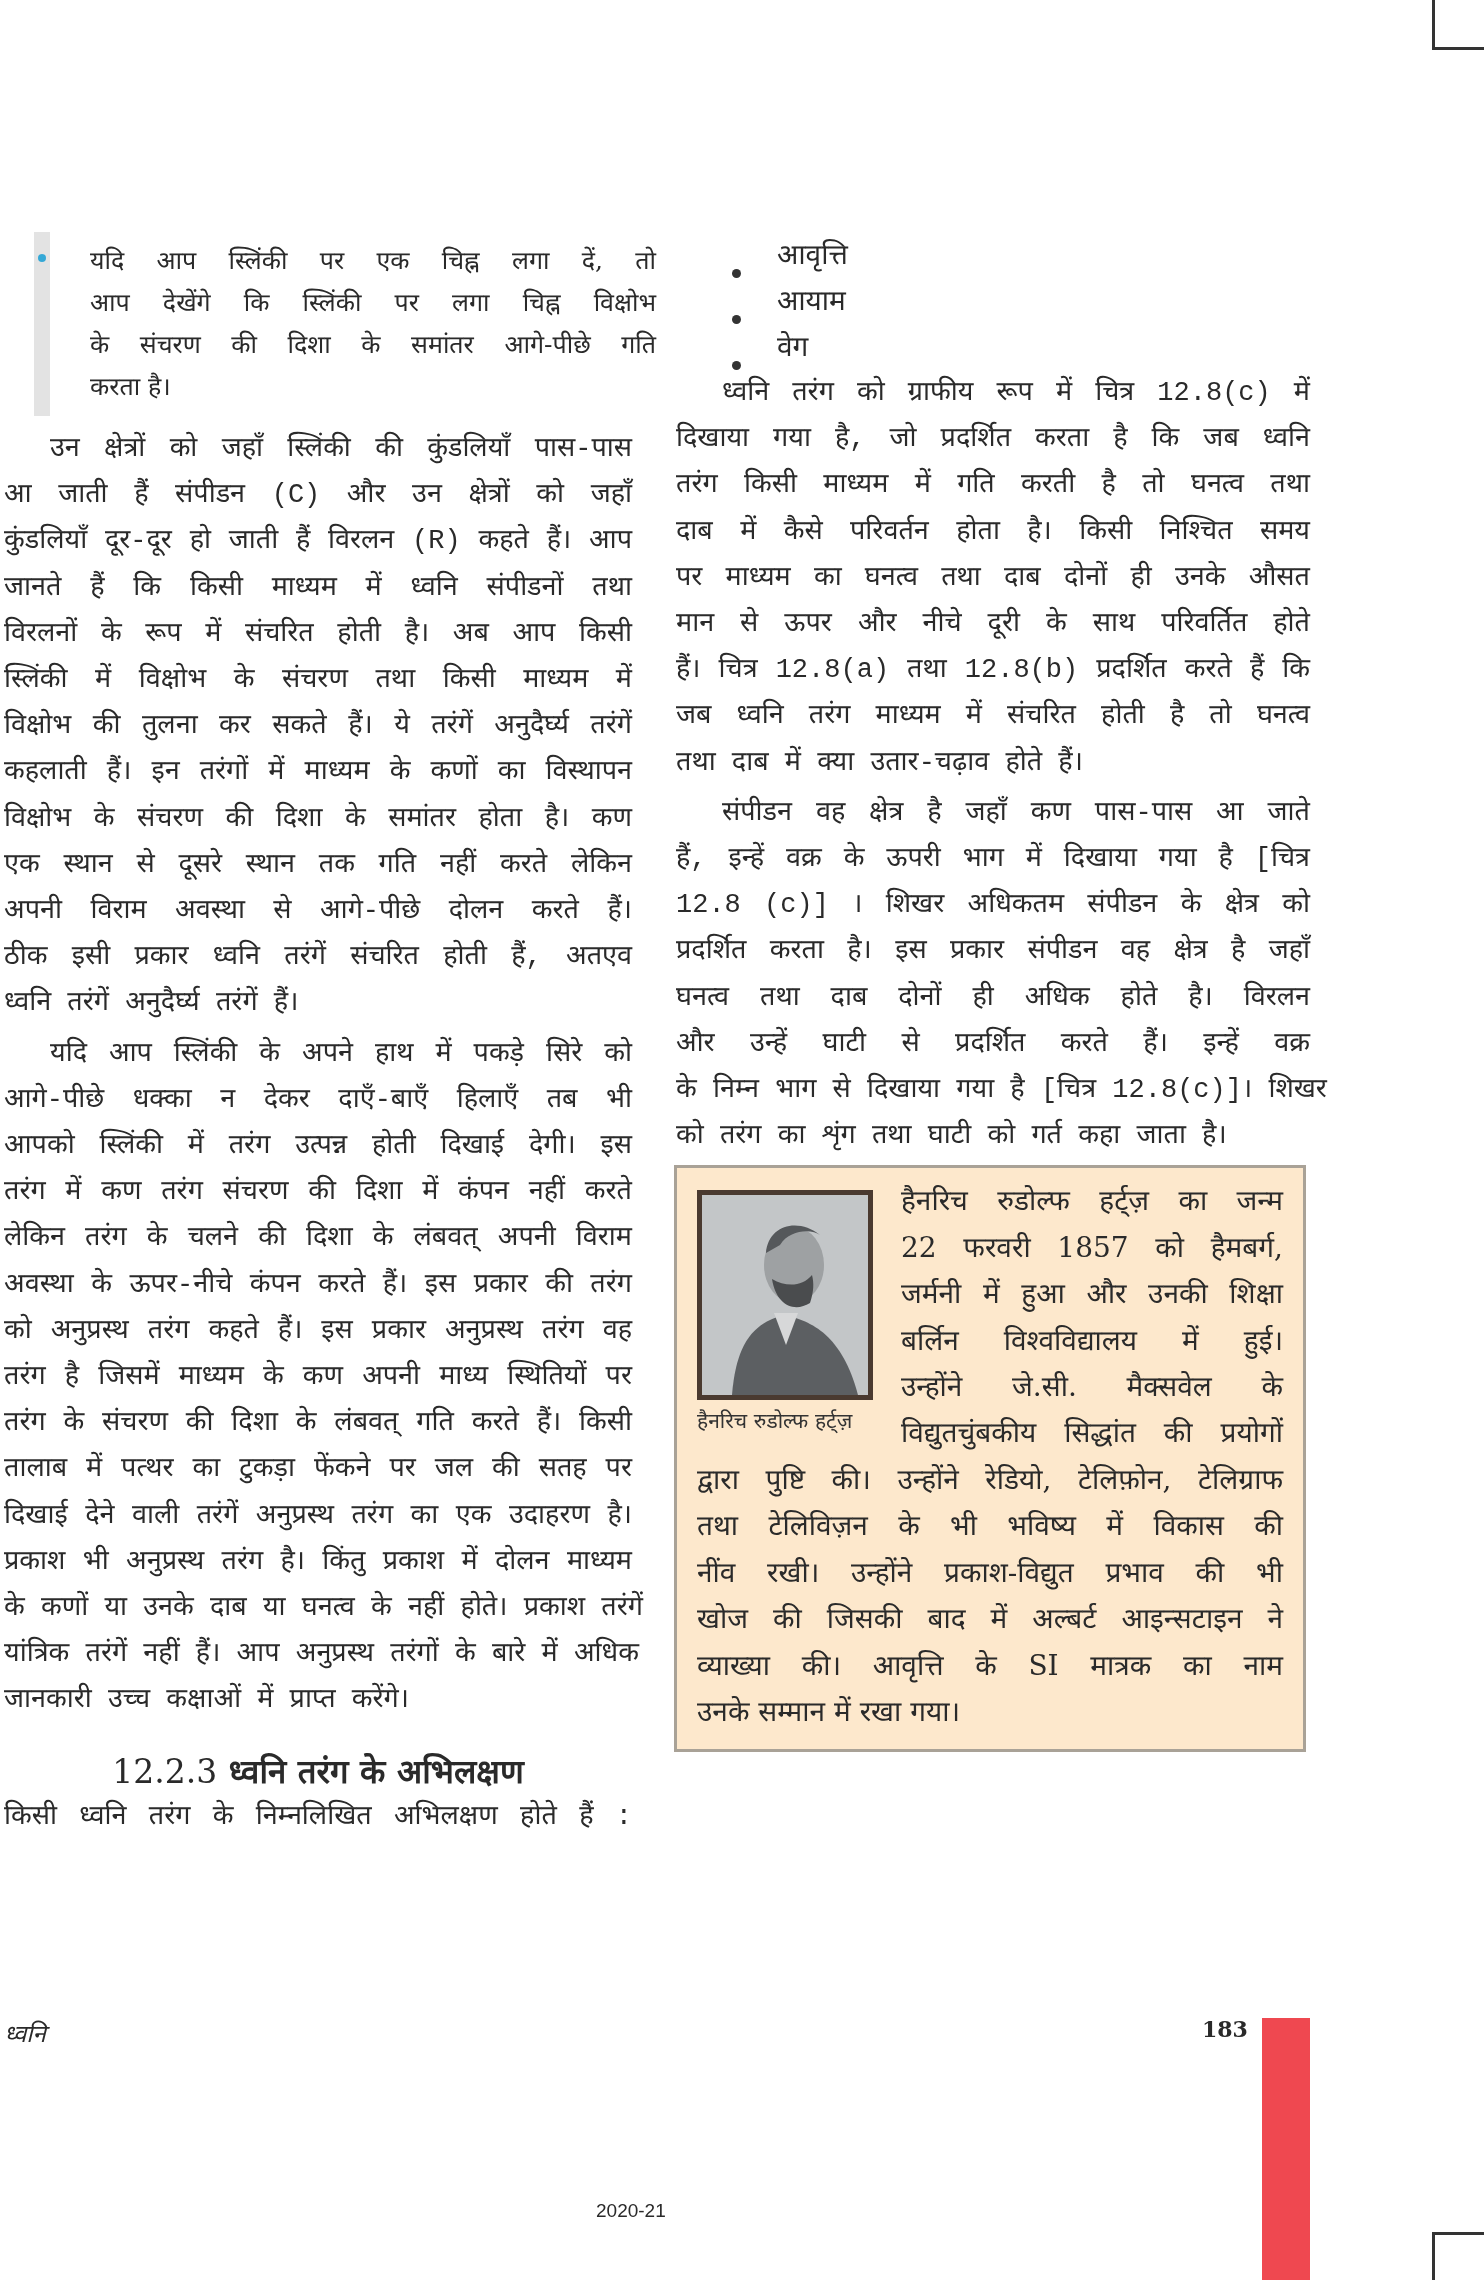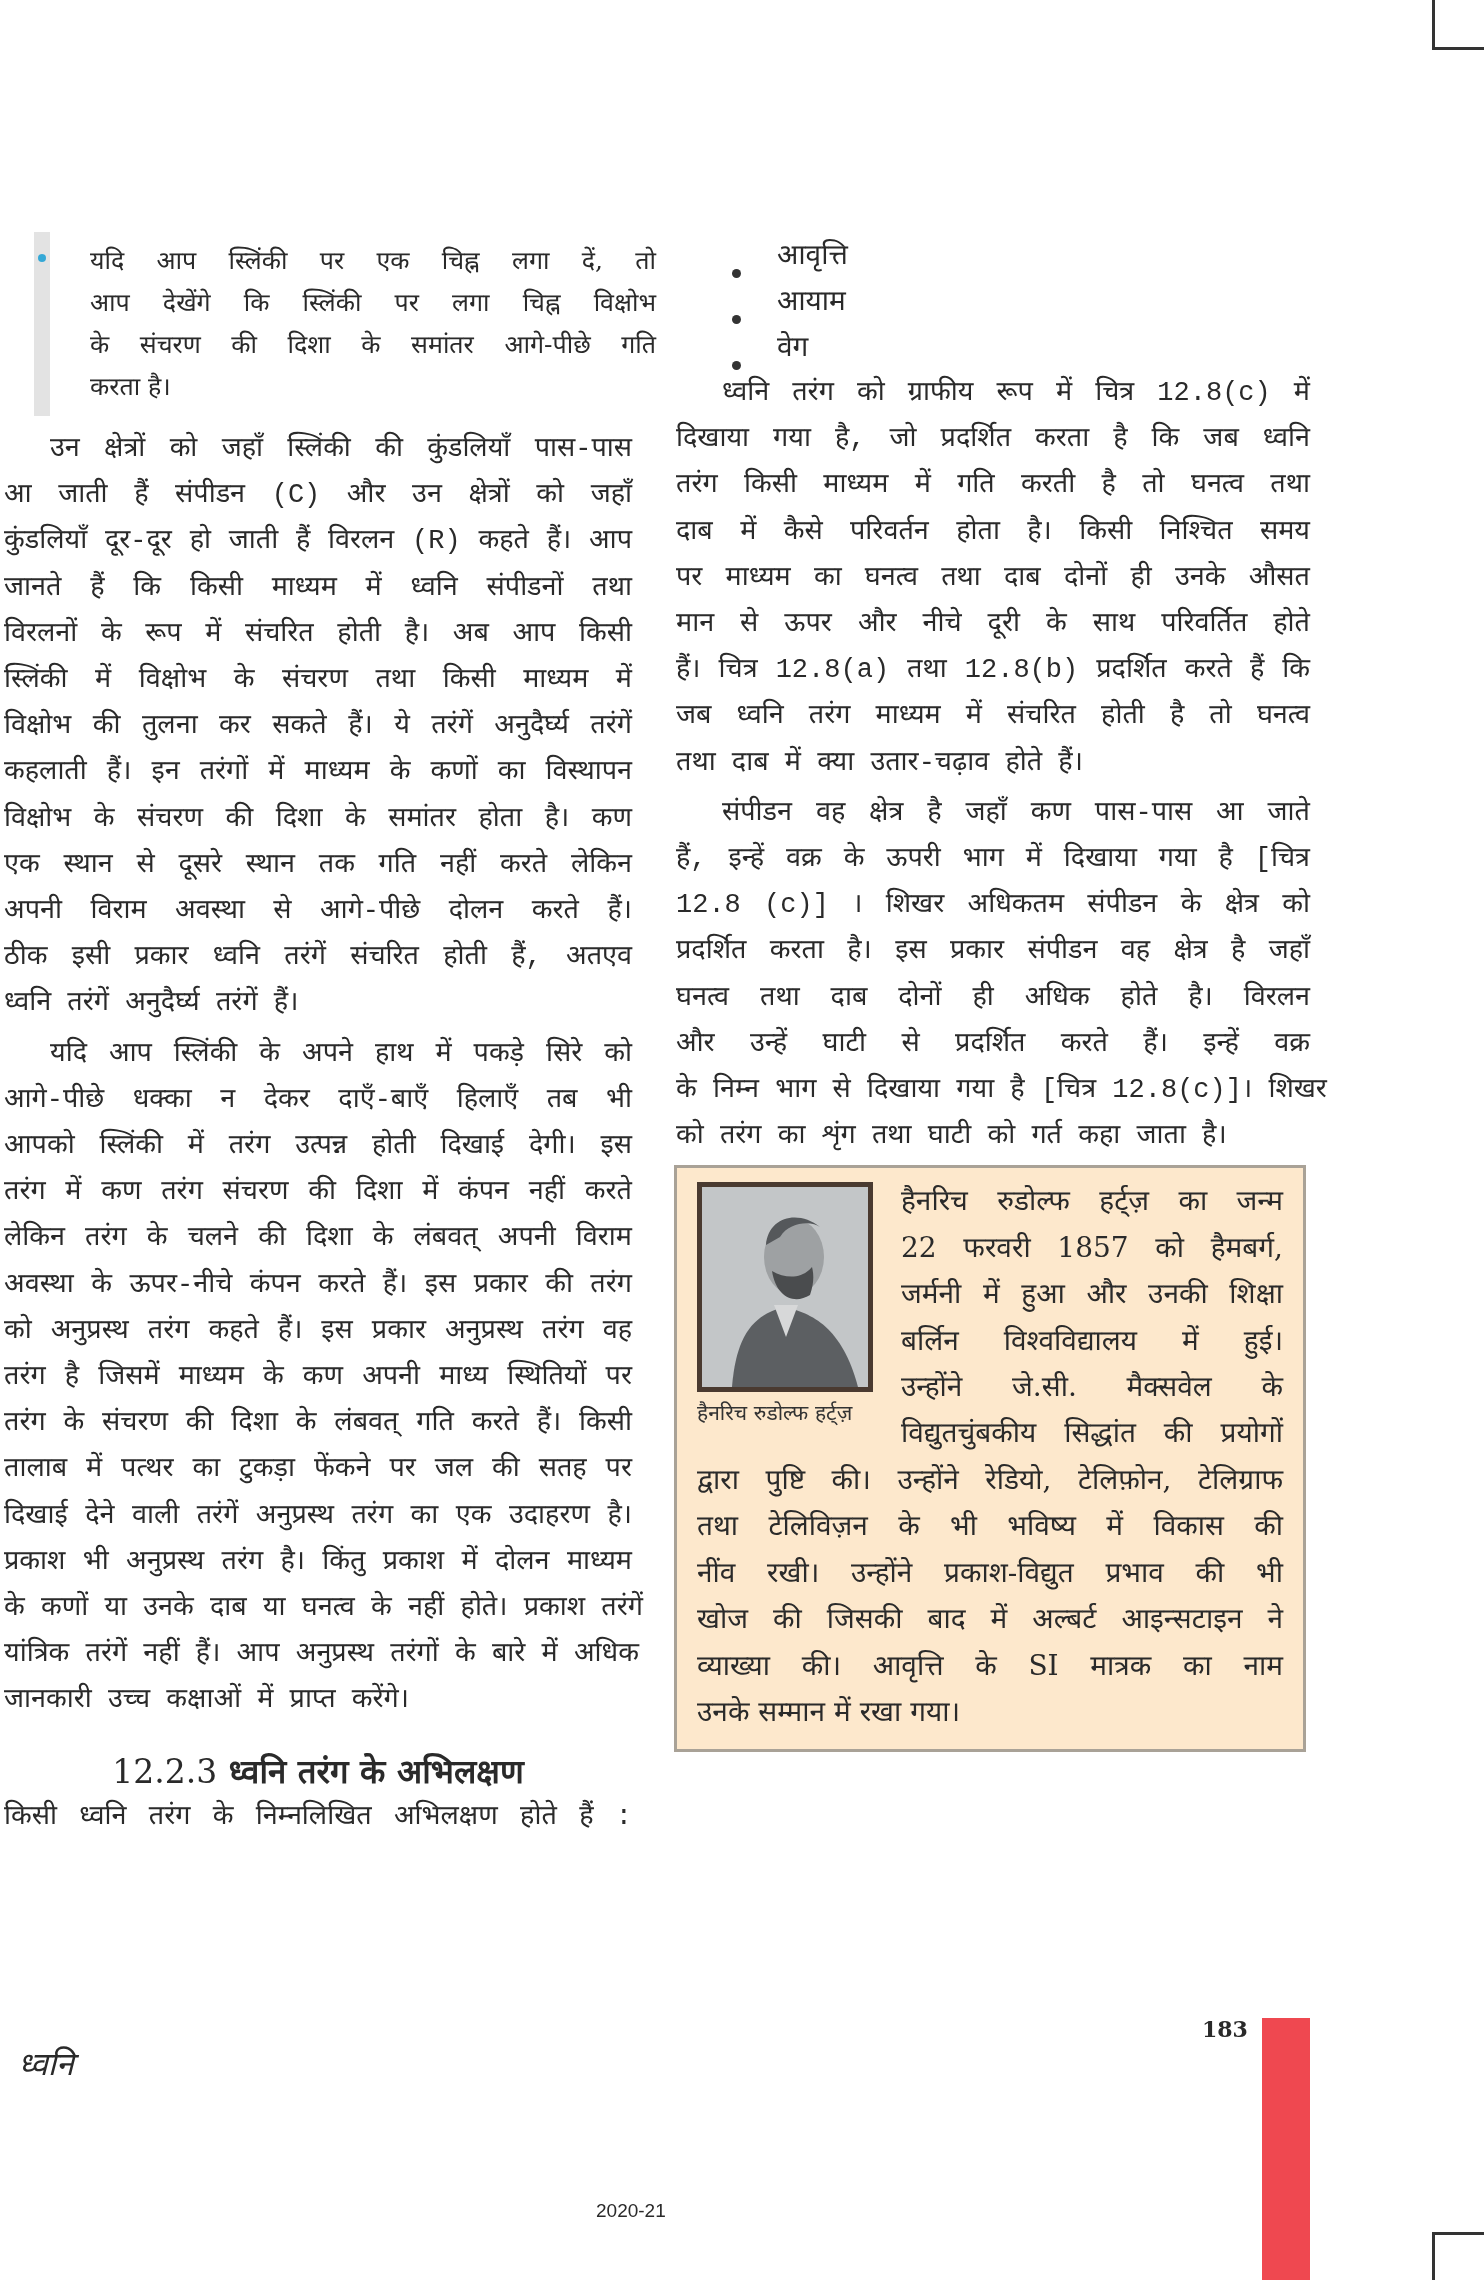--- a/index.html
+++ b/index.html
@@ -32,27 +32,27 @@
 
   ul.bullets { list-style:none; margin:0 0 0 56px; padding:0; }
   ul.bullets li { font-size:28px; line-height:46px; display:flex; align-items:flex-end; }
   ul.bullets li .bullet { width:9px; height:9px; border-radius:50%; background:#333; margin-right:36px; }
 
   .bio-box {
     position:relative; margin-top:6px; width:632px; left:-2px;
     background:#fde8cc; border:3px solid #a9a297; box-sizing:border-box;
     padding:10px 20px 14px 20px;
   }
-  .bio-photo-wrap { float:left; width:190px; margin-right:14px; margin-top:4px; }
+  .bio-photo-wrap { float:left; width:190px; margin-right:14px; margin-top:12px; }
   .bio-photo { width:176px; height:210px; border:5px solid #4a3a30; box-sizing:border-box; background:#bfc3c6; position:relative; overflow:hidden; }
   .bio-caption { font-size:21px; line-height:30px; margin-top:6px; white-space:nowrap; color:#333; }
   .bio-text .ln { font-size:28px; line-height:46.4px; display:block; white-space:nowrap; text-align:justify; text-align-last:justify; }
   .bio-text .ln.last { text-align-last:left; }
 
-  .footer-chapter { position:absolute; left:18px; top:2016px; font-size:32px; font-style:italic;margin-top:25px; }
+  .footer-chapter { position:absolute; left:4px; top:2016px; font-size:24px; font-style:italic; }
   .footer-page { position:absolute; left:1202px; top:2016px; font-size:22px; font-weight:bold; }
   .red-bar { position:absolute; left:1262px; top:2018px; width:48px; height:262px; background:#ef4850; }
   .footer-year { position:absolute; left:596px; top:2200px; font-size:19px; font-family:"Liberation Sans", sans-serif; }
 </style>
 </head>
 <body>
 
 <div class="crop-tr"></div>
 <div class="crop-br"></div>
 

